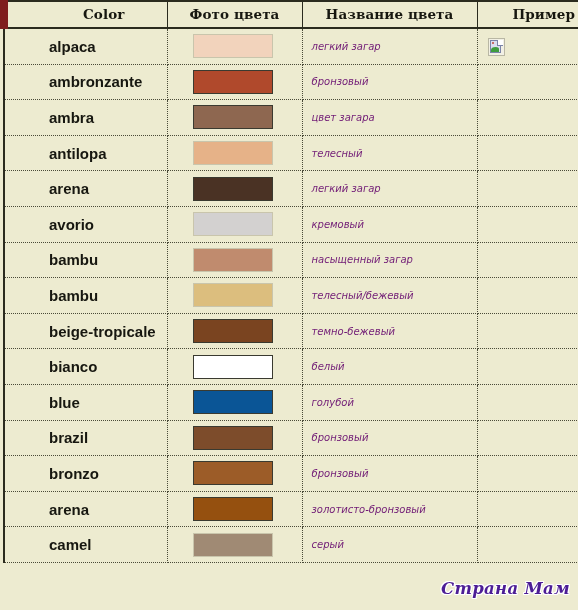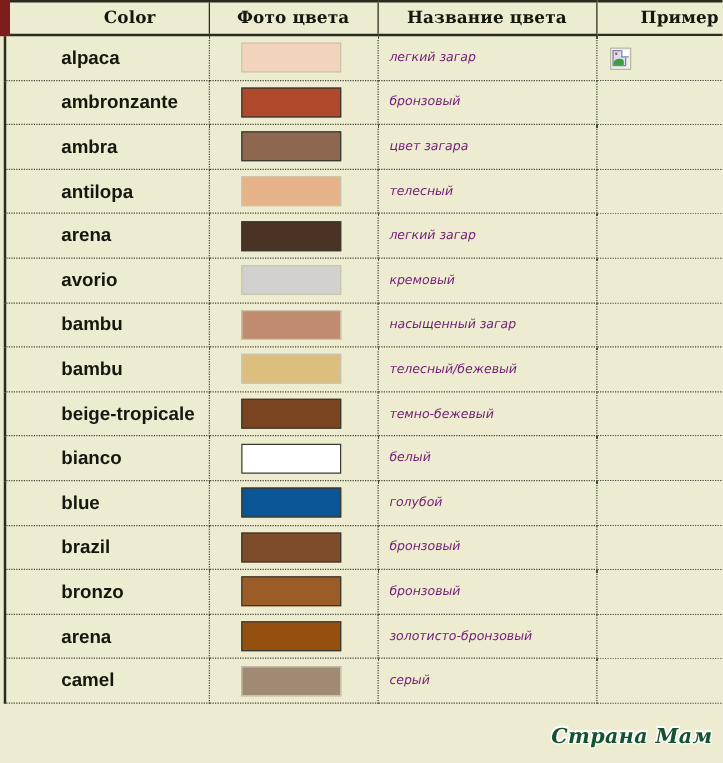--- a/index.html
+++ b/index.html
@@ -177,21 +177,21 @@
 
   
   #watermark {
     position: absolute;
     right: 8px;
     bottom: 12px;
     font-family: "DejaVu Serif", serif;
     font-style: italic;
     font-weight: bold;
     font-size: 16.5px;
-    color: #14532d;
+    color: #4c1d95;
     text-shadow:
        1px 0 0 #fff, -1px 0 0 #fff,
        0 1px 0 #fff, 0 -1px 0 #fff,
        1px 1px 0 #fff, -1px -1px 0 #fff,
        1px -1px 0 #fff, -1px 1px 0 #fff;
     white-space: nowrap;
     letter-spacing: 0.3px;
     pointer-events: none;
   }
 </style>

